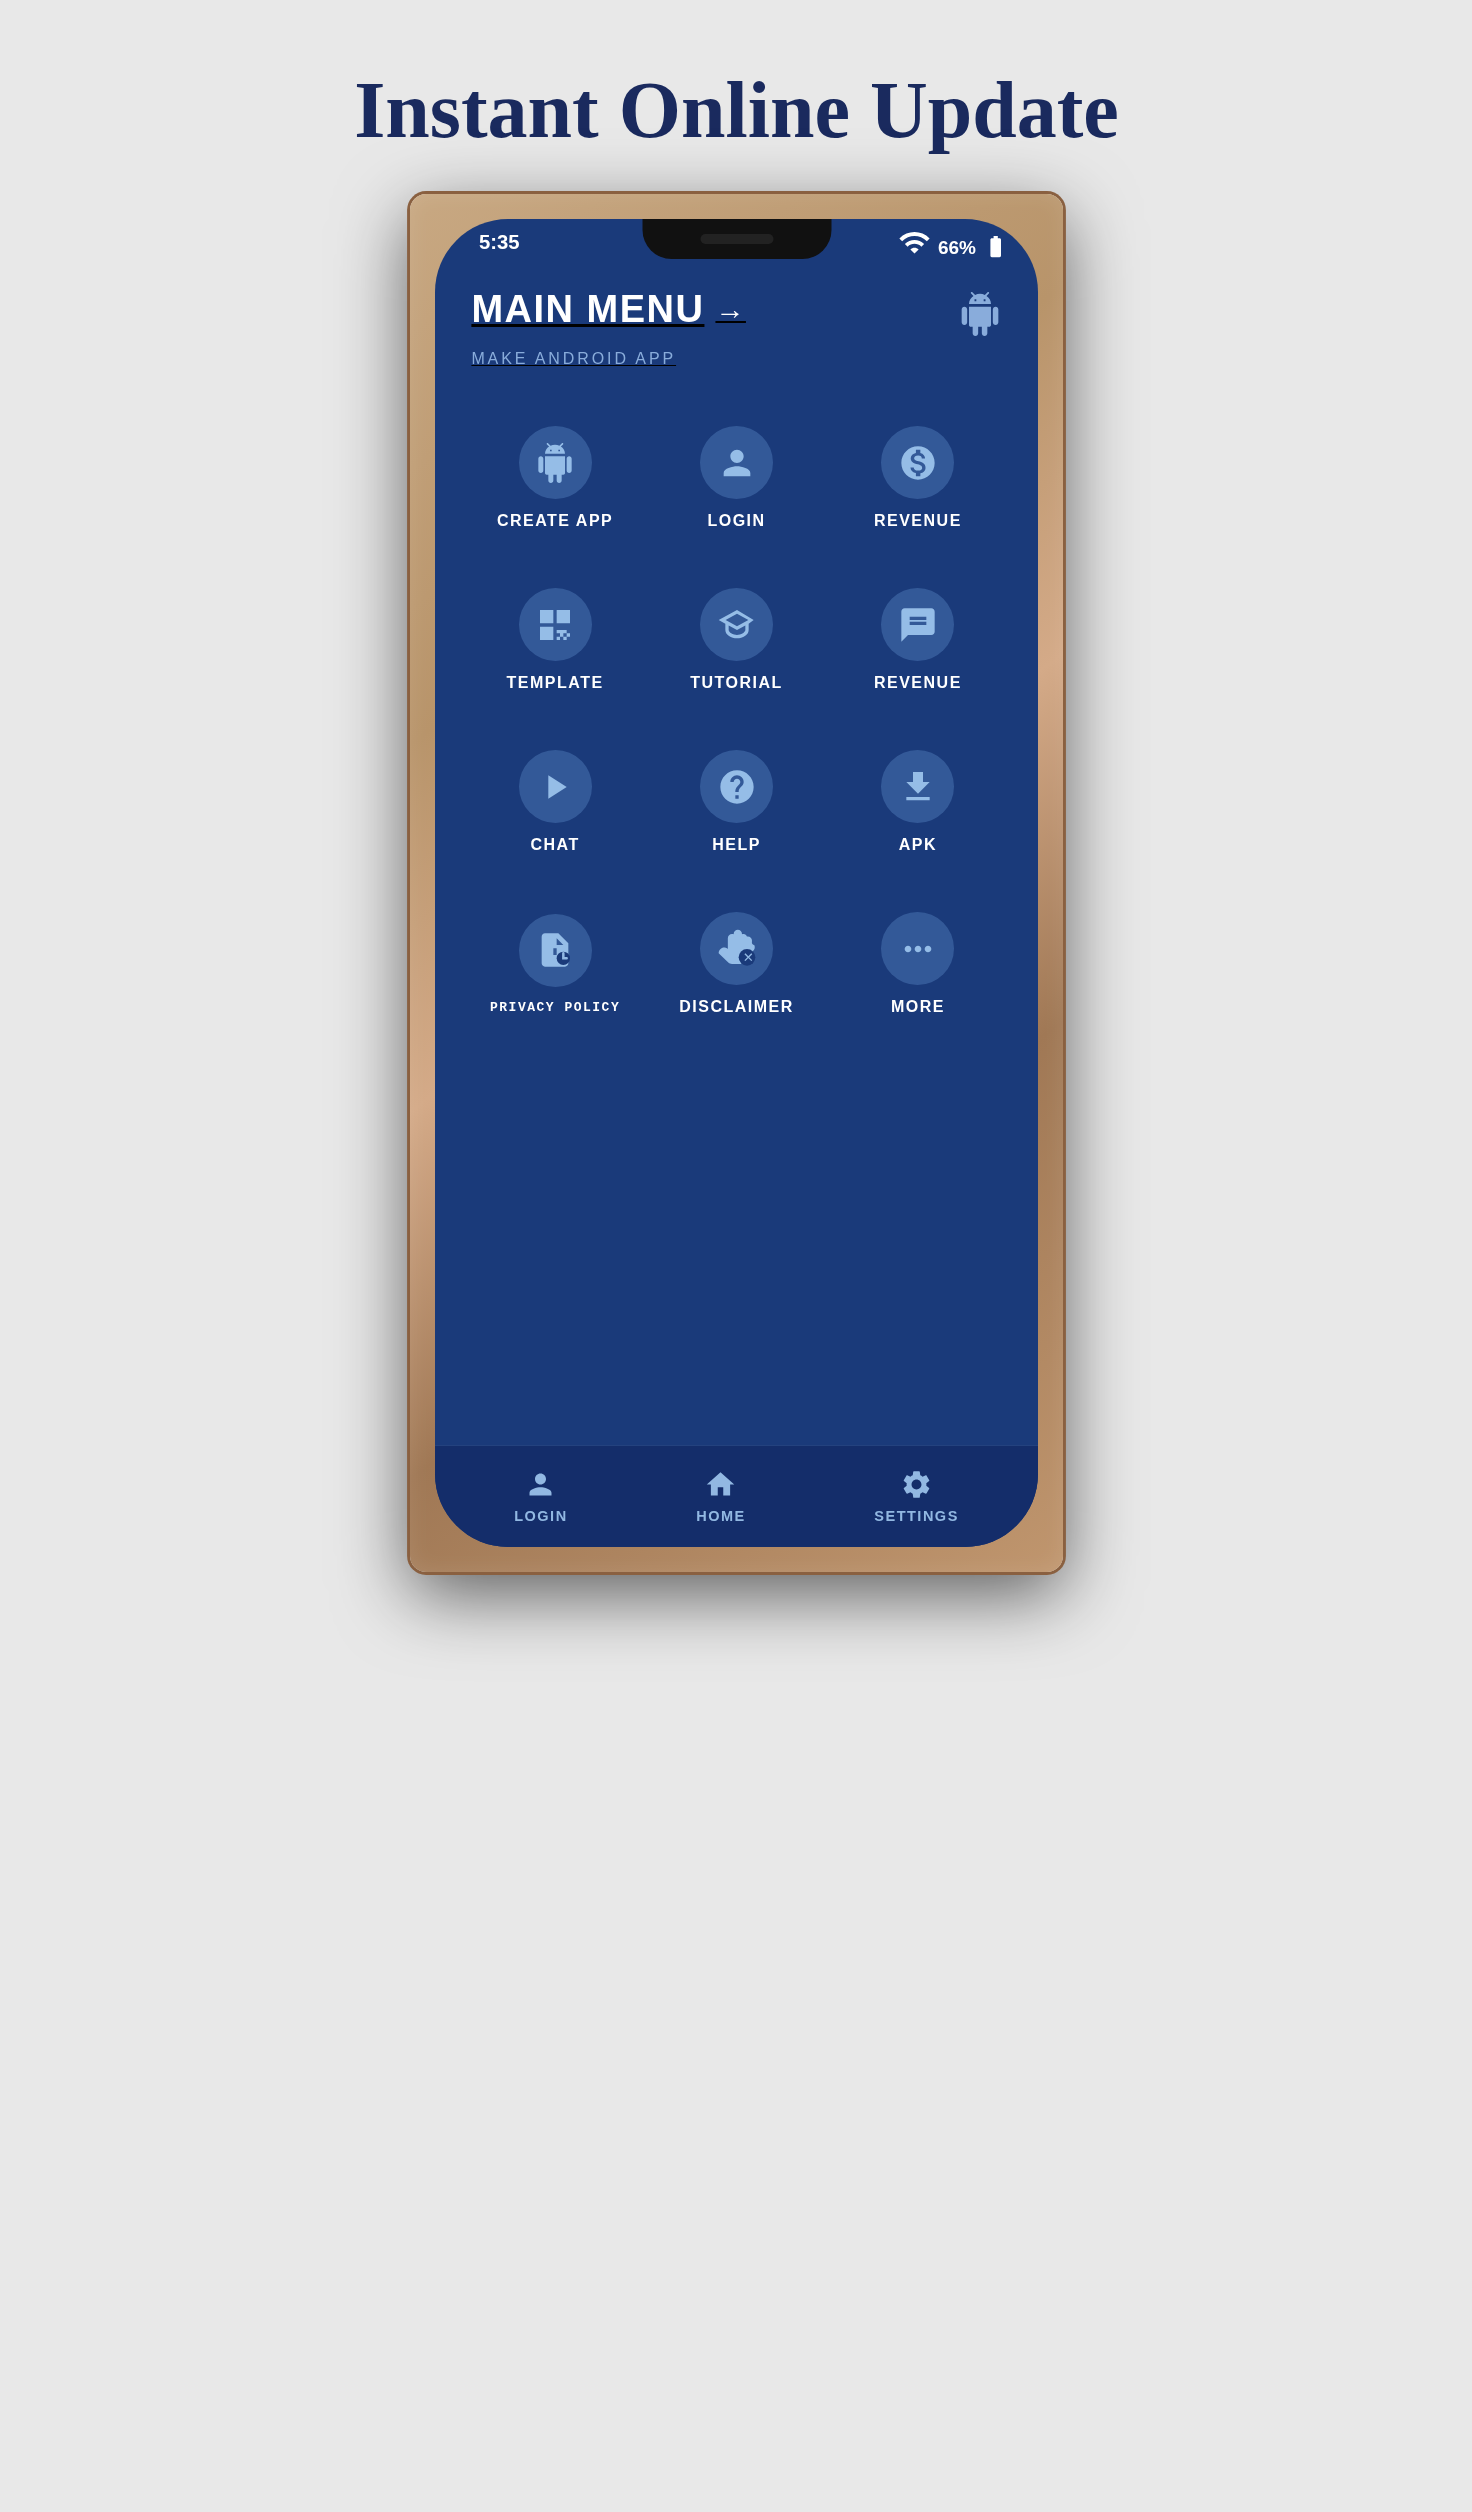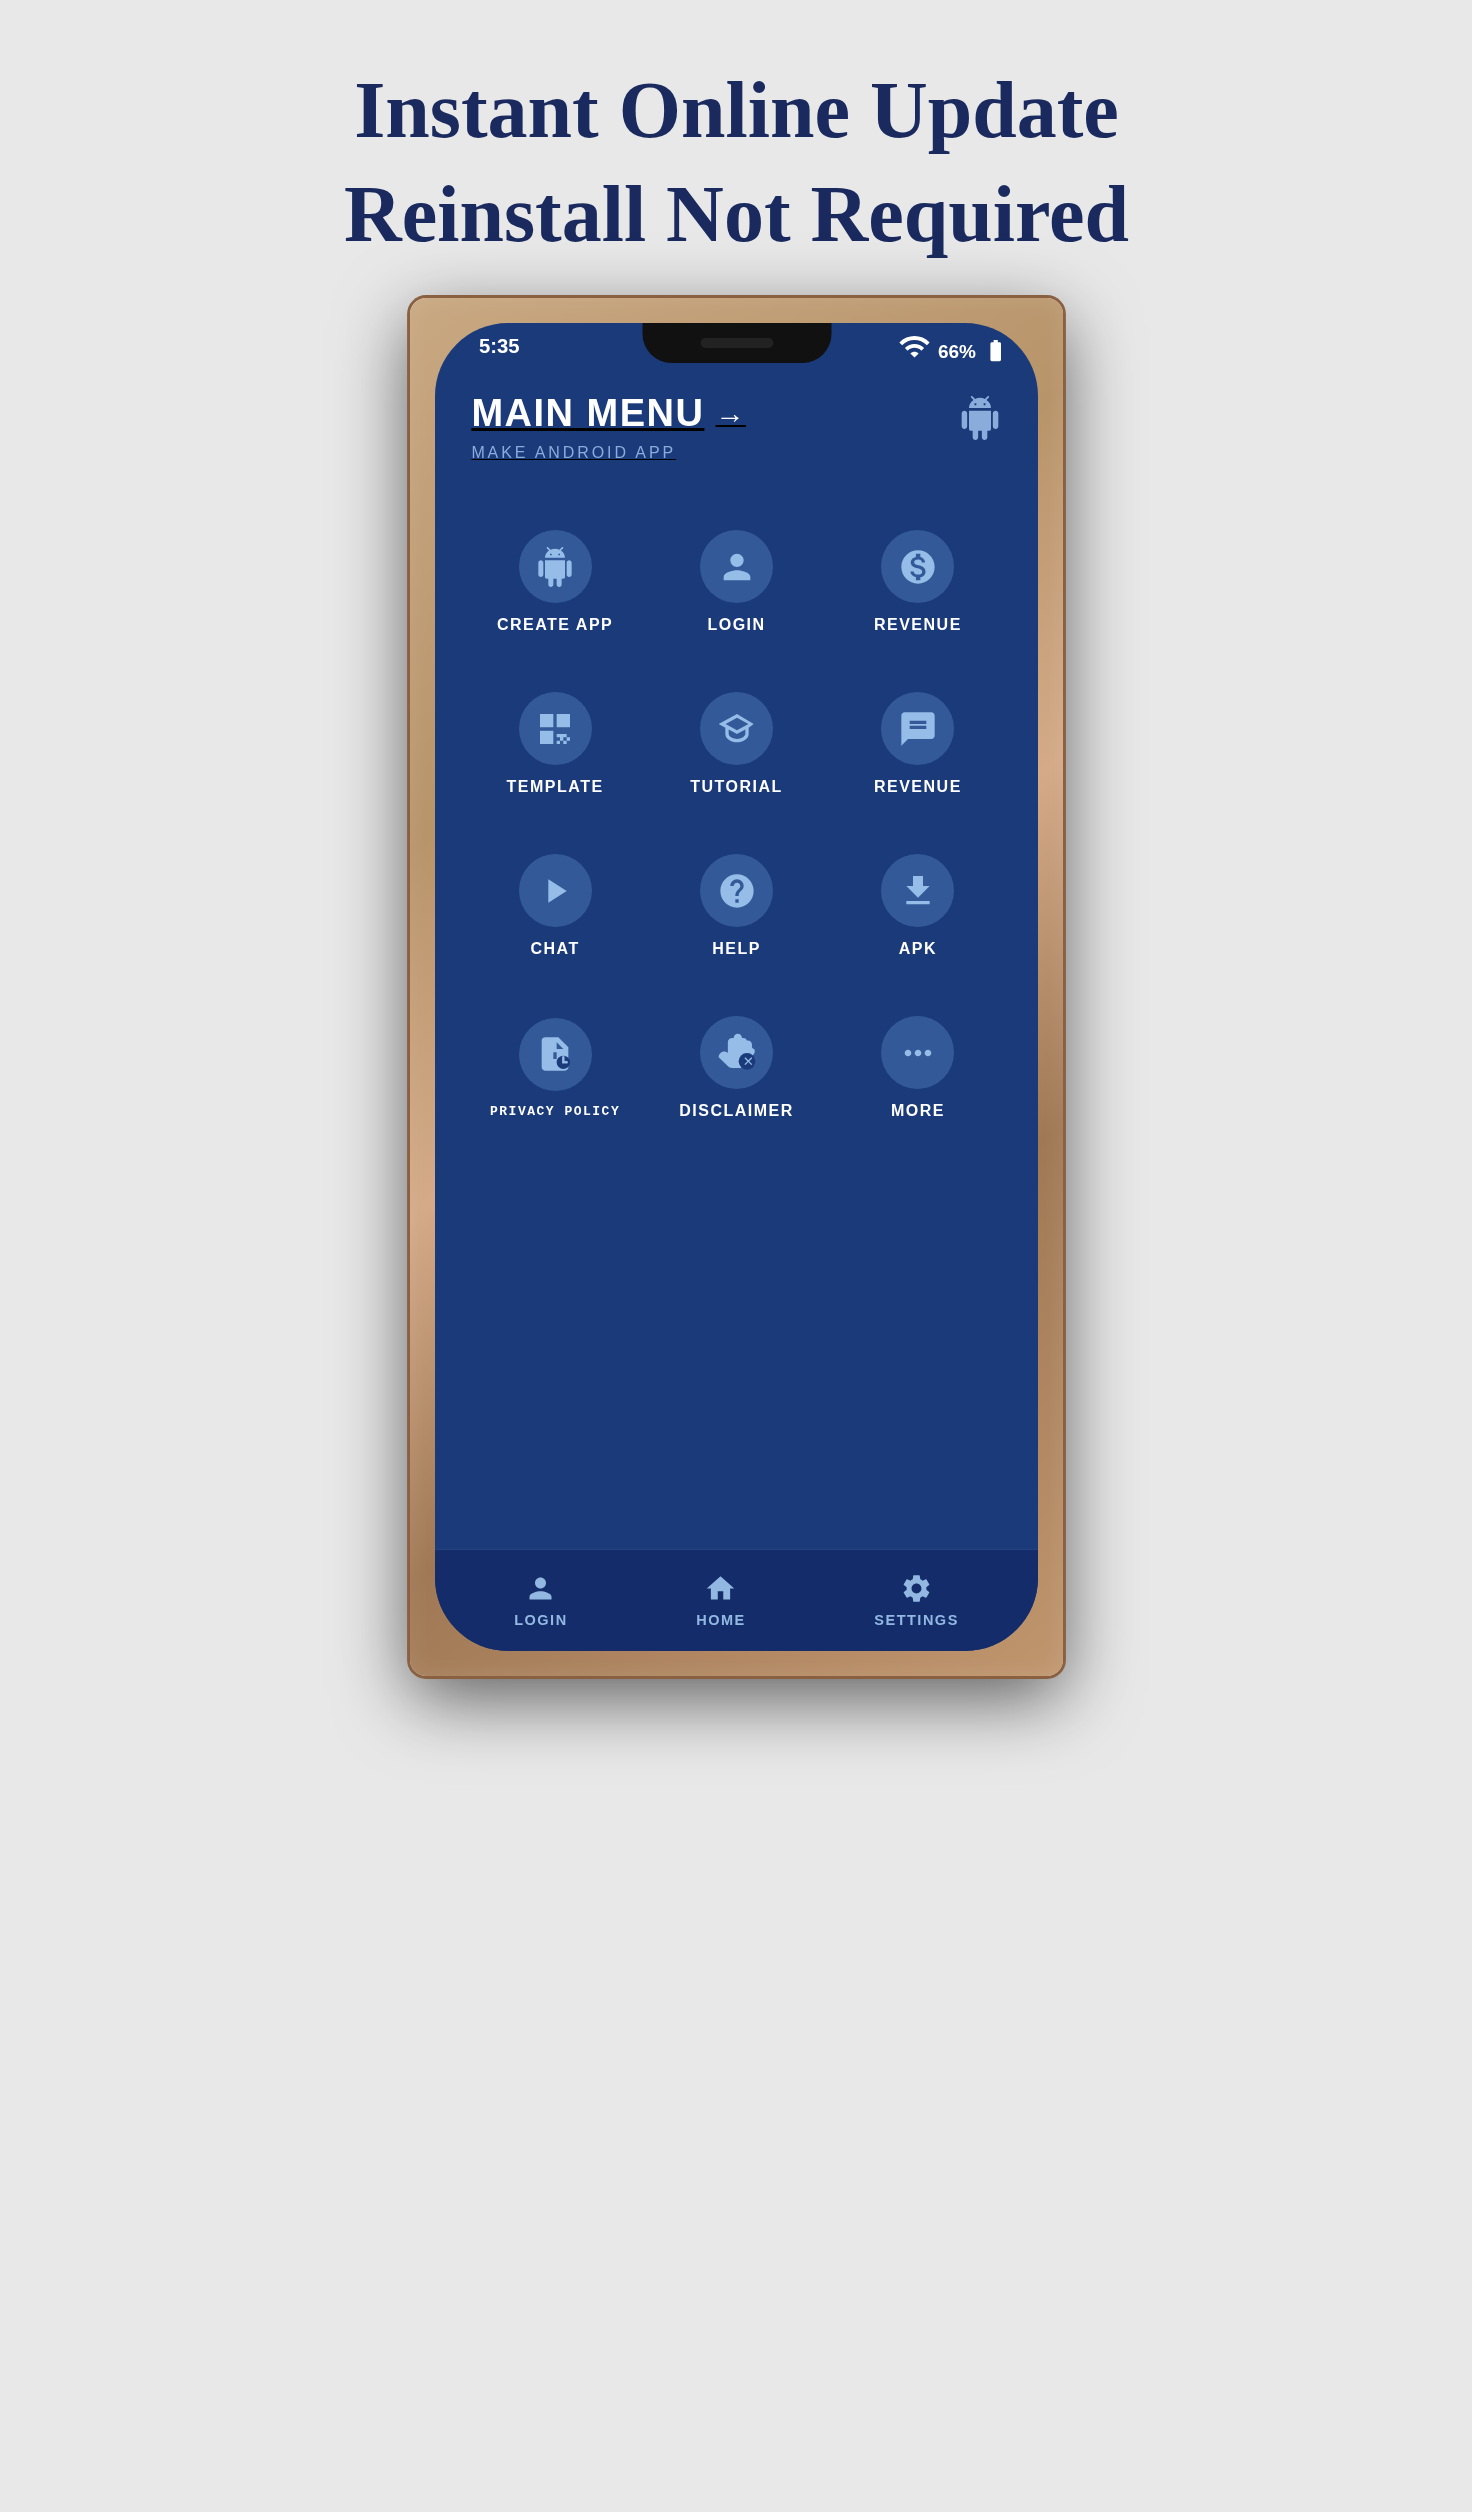--- a/index.html
+++ b/index.html
@@ -141,21 +141,21 @@
 
     .header-arrow {
       font-size: 29px;
       font-weight: normal;
     }
 
     .header-subtitle {
       color: rgba(150, 185, 230, 0.9);
       font-size: 16px;
       letter-spacing: 2.9px;
-      margin-top: 9px;
+      margin-top: 19px;
     }
 
     .header-android-icon {
       color: rgba(150, 185, 230, 0.9);
       font-size: 40px;
       margin-top: 3.6px;
     }
 
     
     .menu-grid {
@@ -238,21 +238,20 @@
       width: 33px;
       height: 33px;
       fill: rgba(160, 200, 240, 0.9);
     }
   </style>
 </head>
 <body>
 
 <div class="page-title">
   <h1>Instant Online Update</h1>
-  <h1>Reinstall Not Required</h1>
 </div>
 
 <div class="phone-wrapper">
 
   <div class="phone-shell">
 
     <div class="phone-screen">
 
       <div class="notch">
         <div class="notch-speaker"></div>

